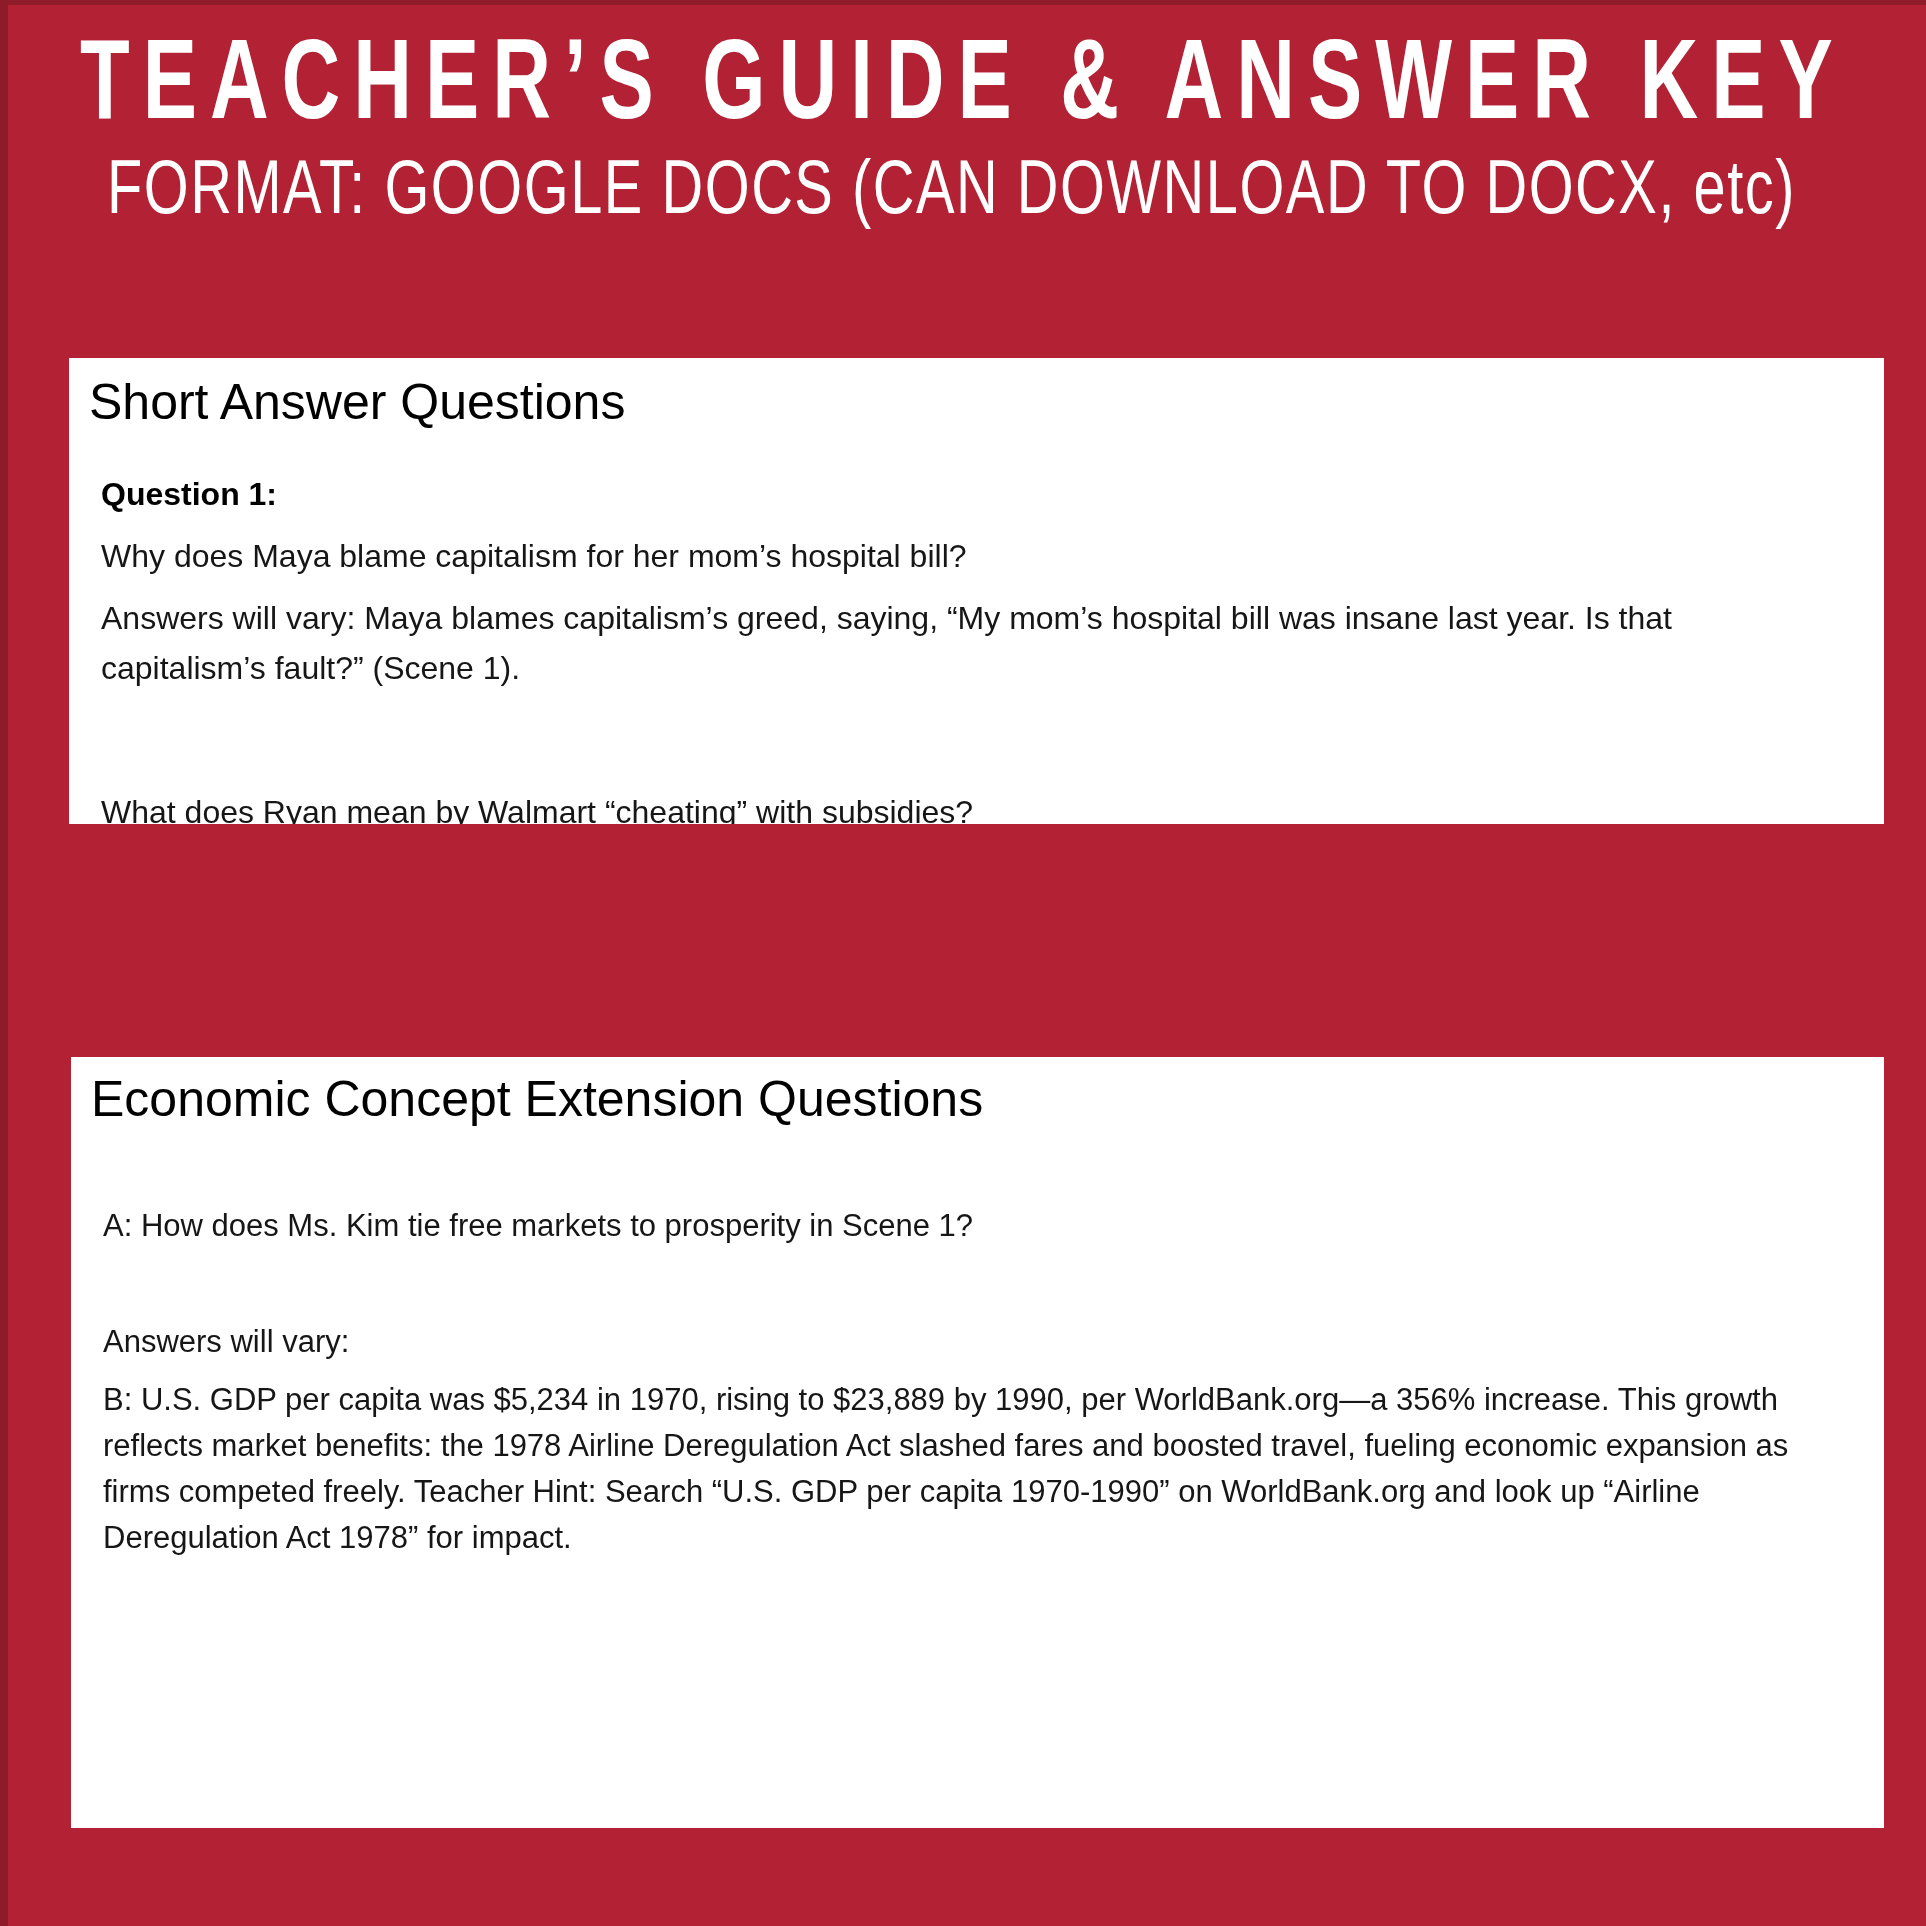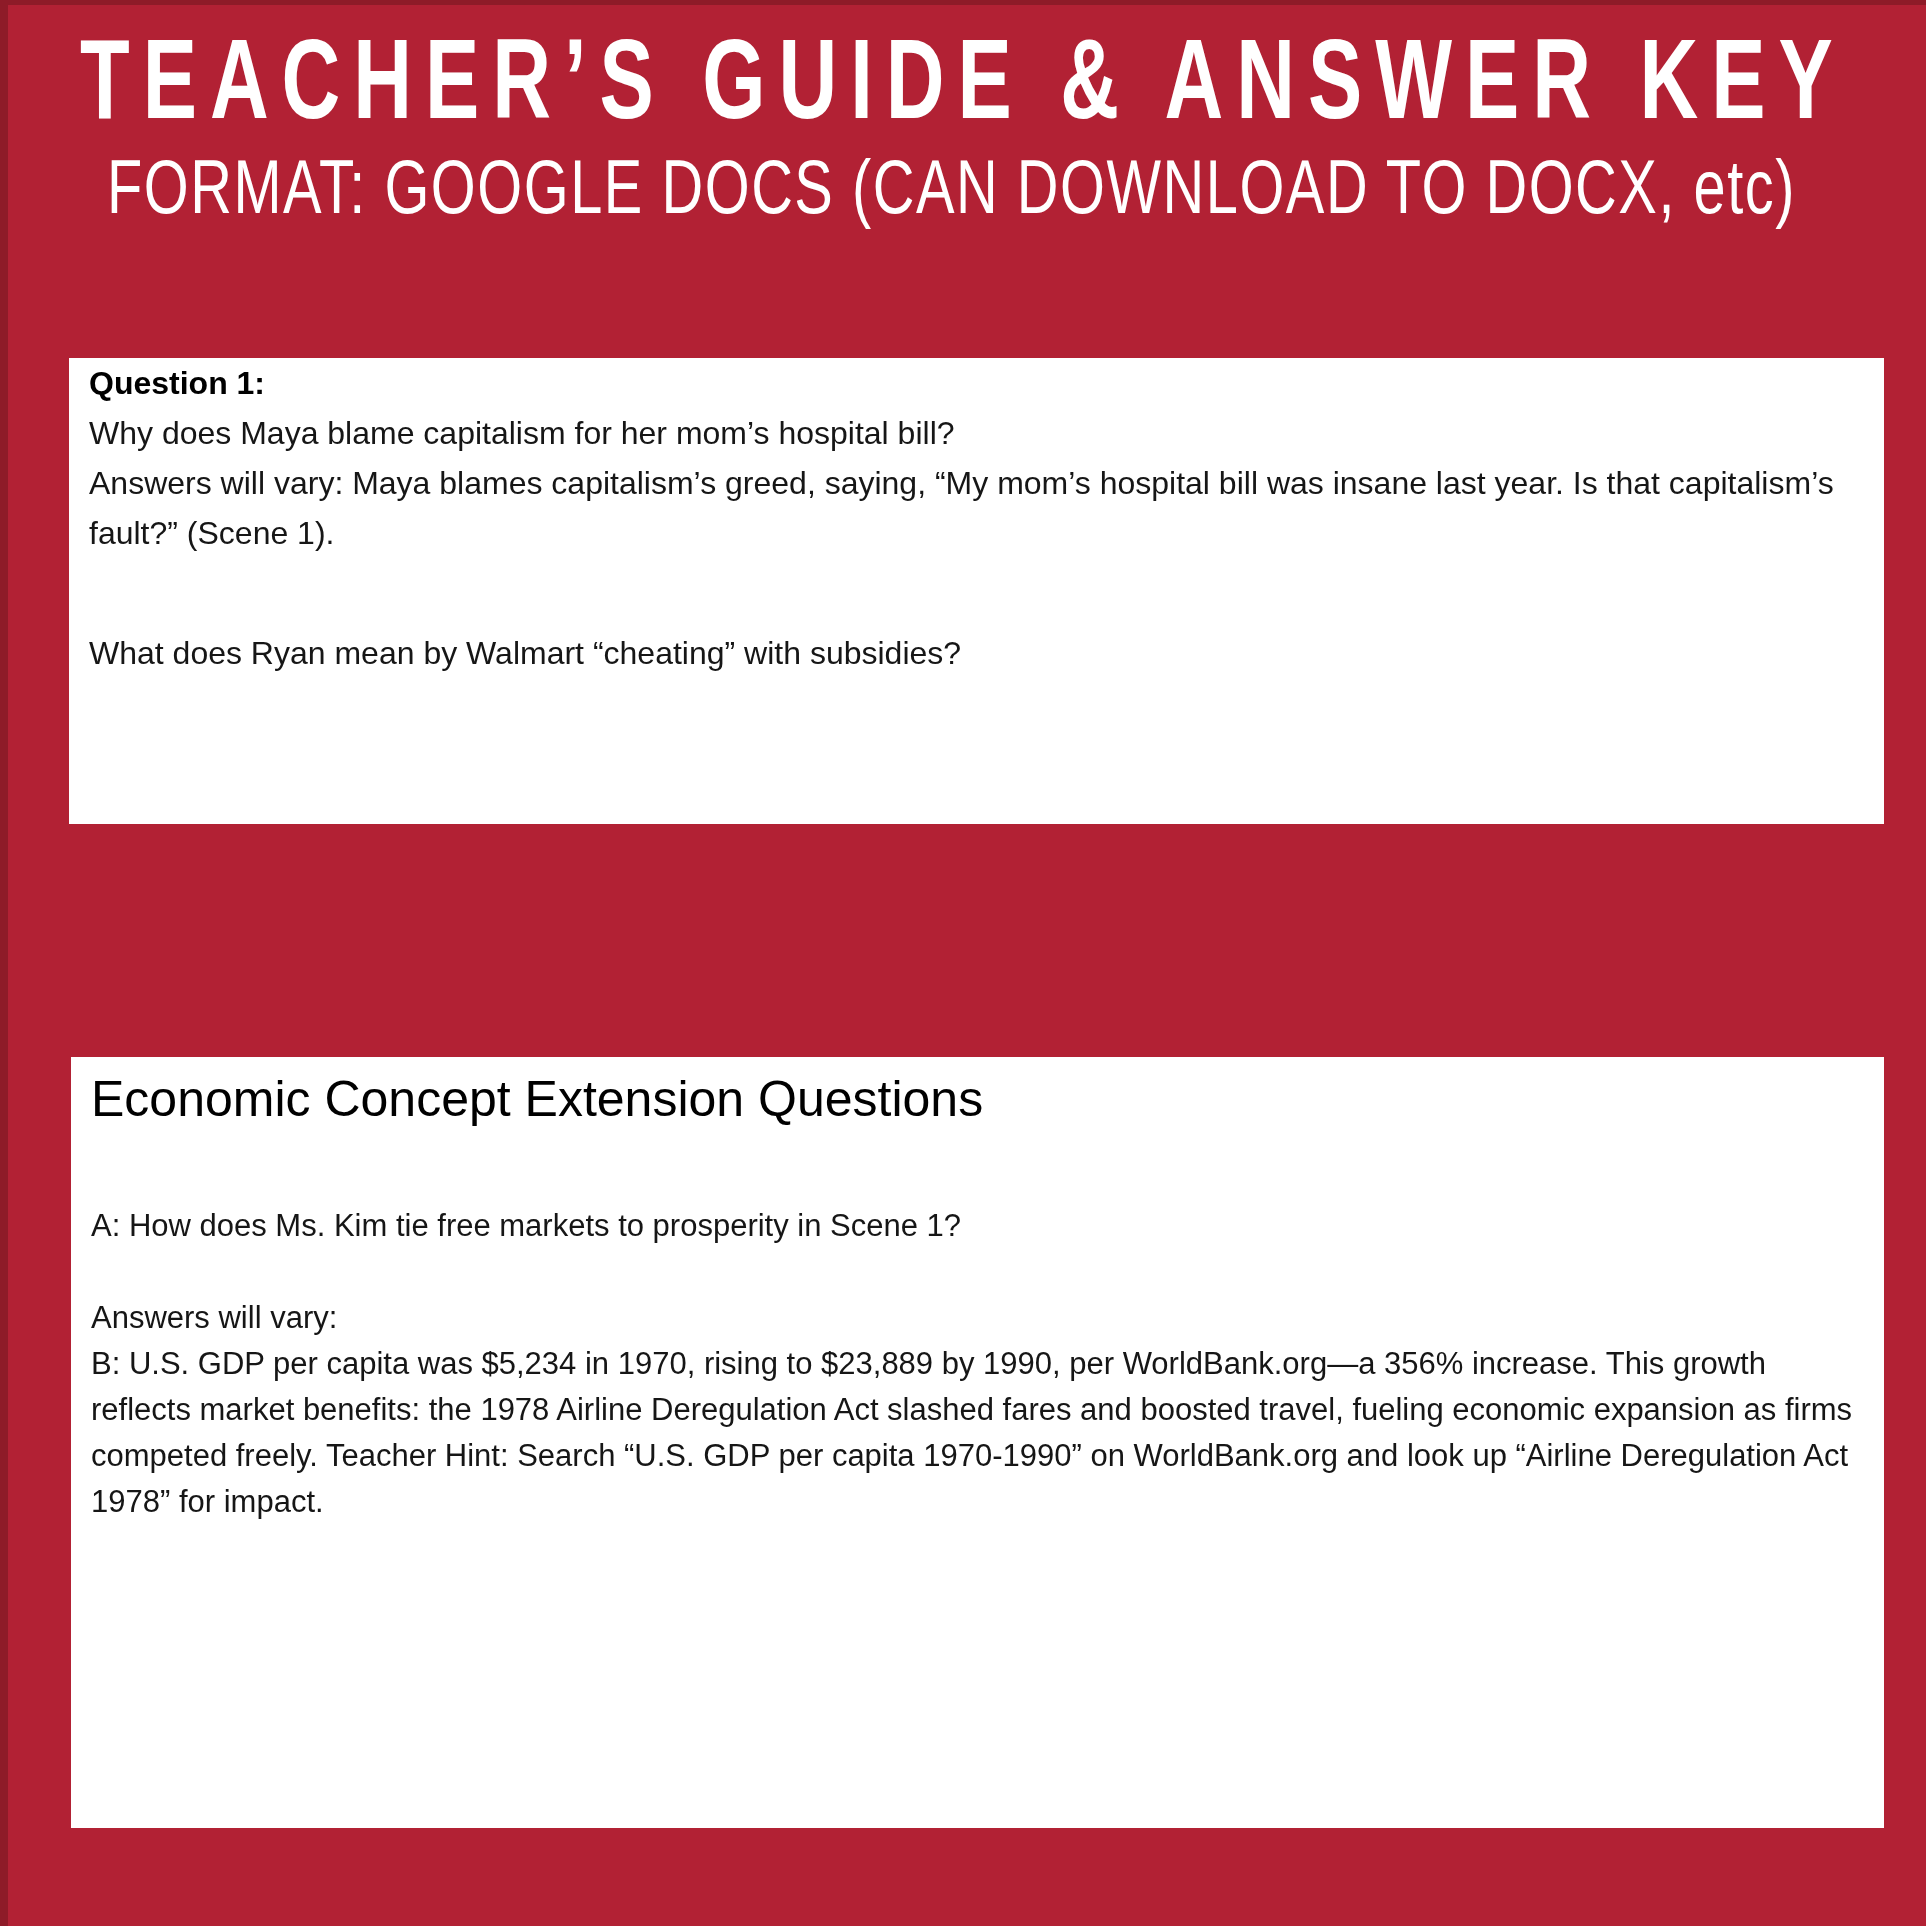--- a/index.html
+++ b/index.html
@@ -62,40 +62,41 @@
     overflow: hidden;
   }
   .doc-heading {
     font-size: 50px;
     line-height: 57px;
     font-weight: 400;
     color: #000000;
   }
   .panel-1 .doc-heading { margin: 16px 0 38px 0; }
   .panel-2 .doc-heading { margin: 14px 0 75px 0; }
-  p { margin: 0; }
+  p { margin: 12px; }
   .p1-body { font-size: 32px; line-height: 50px; }
   .p2-body { font-size: 31px; line-height: 46px; }
   .q-label { font-weight: bold; color: #000000; }
   .spacer-1 { height: 70px; }
   .spacer-2 { height: 46px; }
 </style>
 </head>
 <body>
 
 <div class="edge-top"></div>
 <div class="edge-left"></div>
 
 <header>
   <div class="page-title">TEACHER’S GUIDE &amp; ANSWER KEY</div>
   <div class="page-subtitle">FORMAT: GOOGLE DOCS (CAN DOWNLOAD TO DOCX, etc)</div>
 </header>
 
 <section class="panel panel-1">
   <div class="panel-inner">
+    <h2 class="doc-heading">Short Answer Questions</h2>
     <p class="p1-body q-label">Question 1:</p>
     <p class="p1-body">Why does Maya blame capitalism for her mom’s hospital bill?</p>
     <p class="p1-body">Answers will vary: Maya blames capitalism’s greed, saying, “My mom’s hospital bill was insane last year. Is that capitalism’s fault?” (Scene 1).</p>
     <div class="spacer-1"></div>
     <p class="p1-body">What does Ryan mean by Walmart “cheating” with subsidies?</p>
   </div>
 </section>
 
 <section class="panel panel-2">
   <div class="panel-inner">

